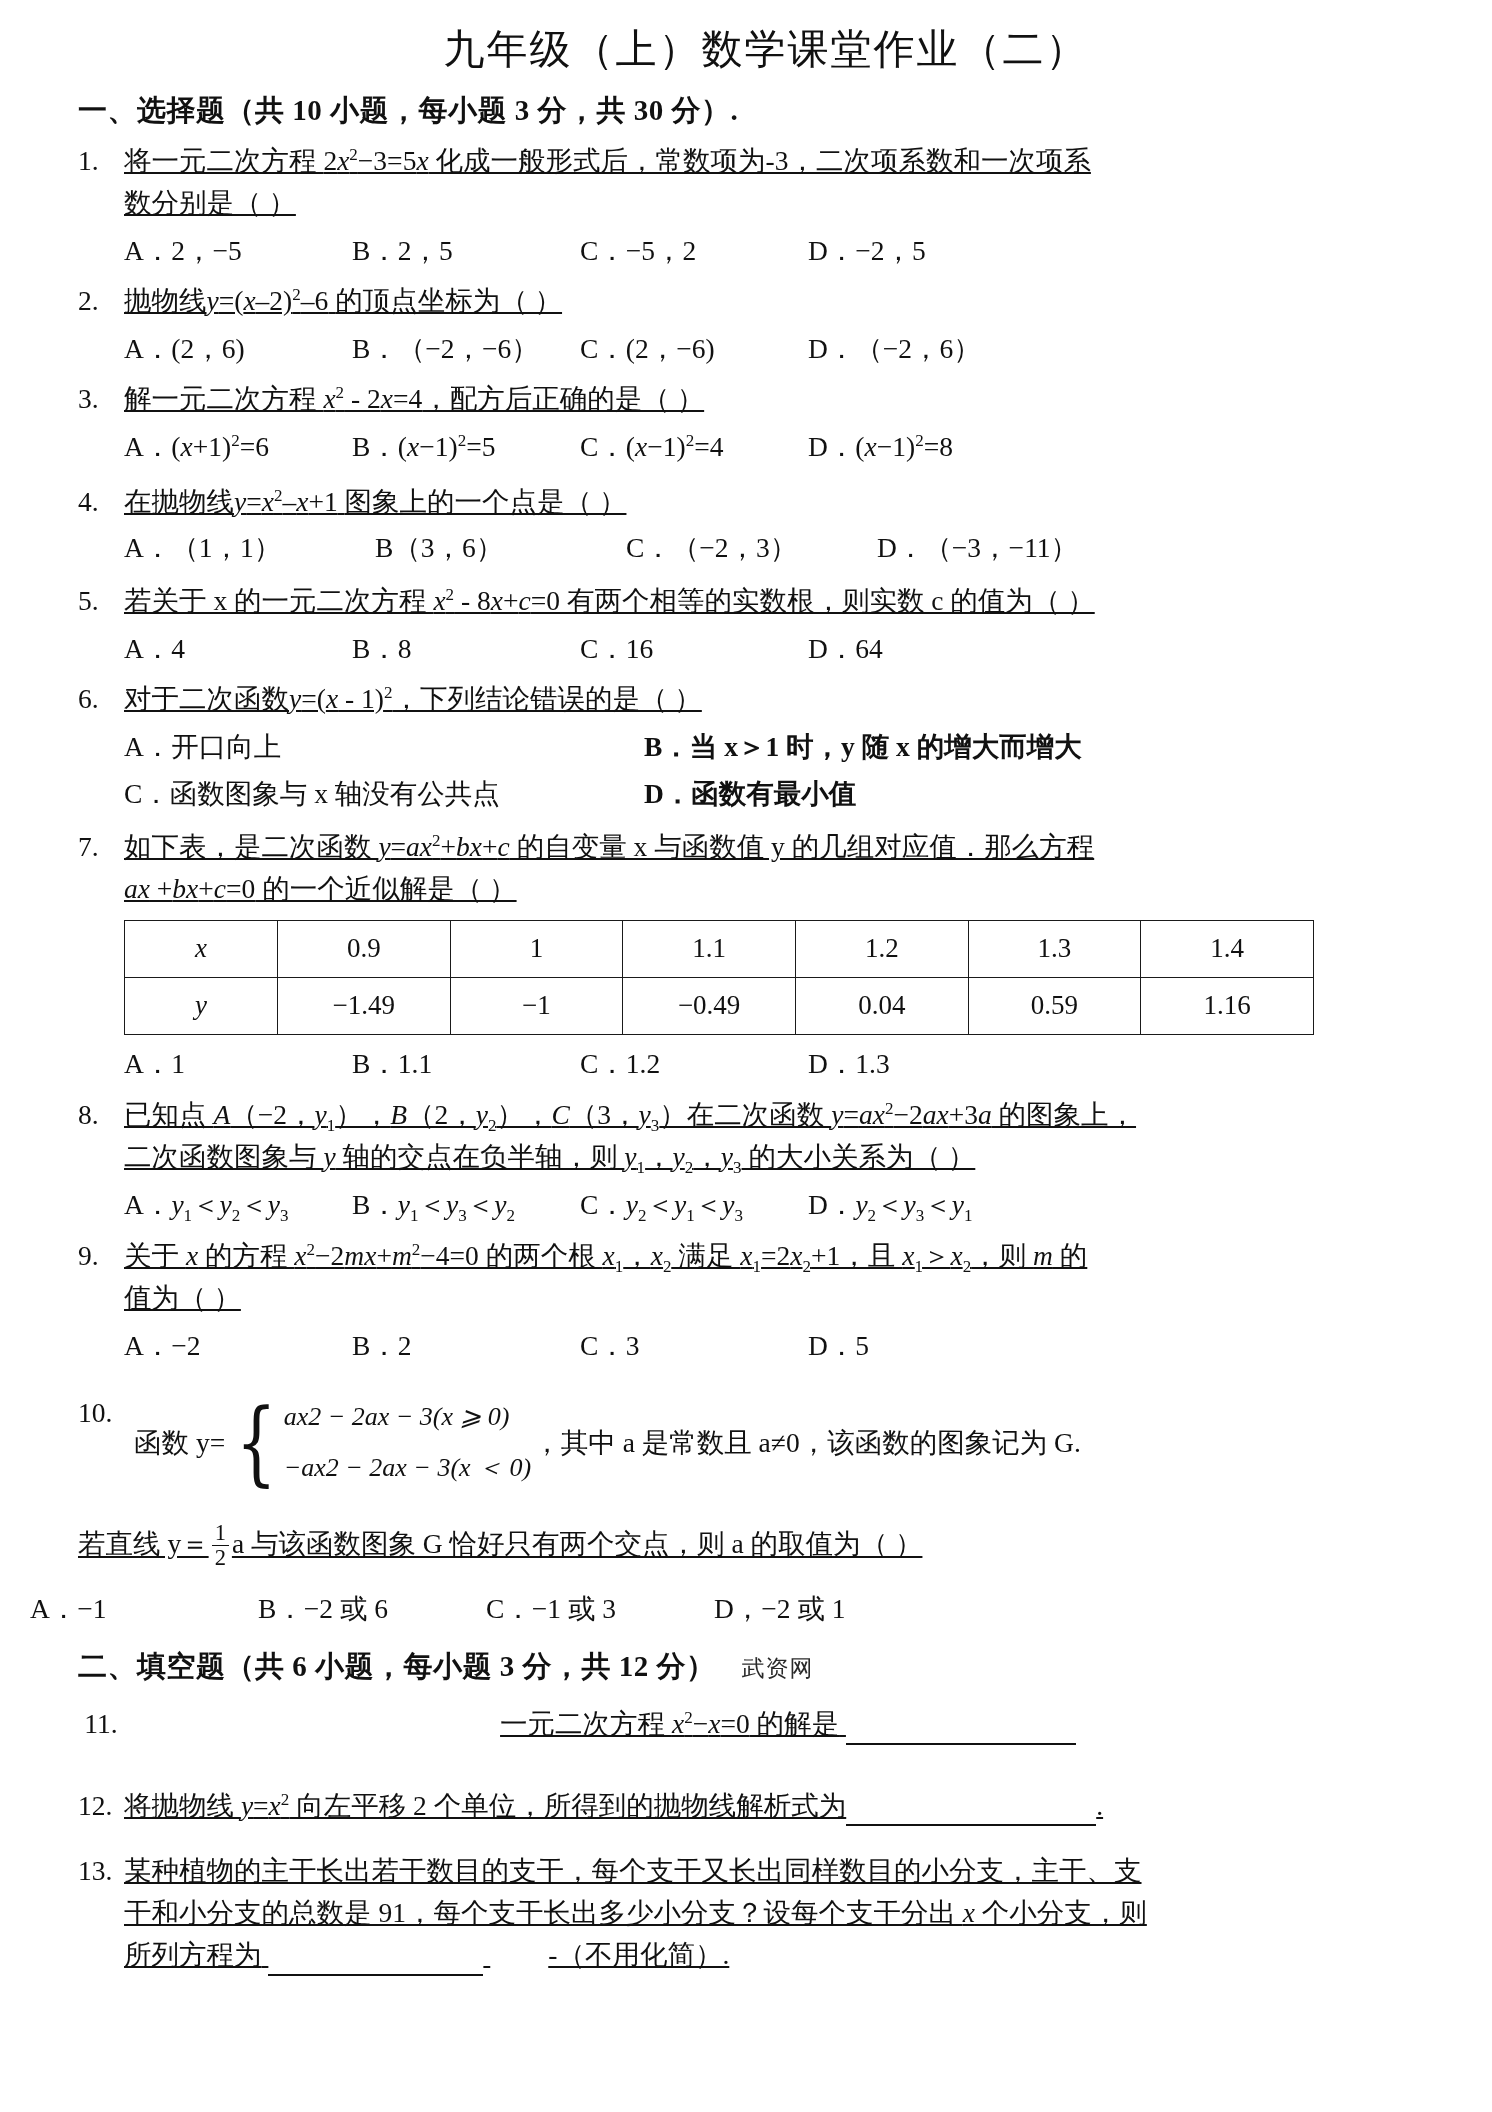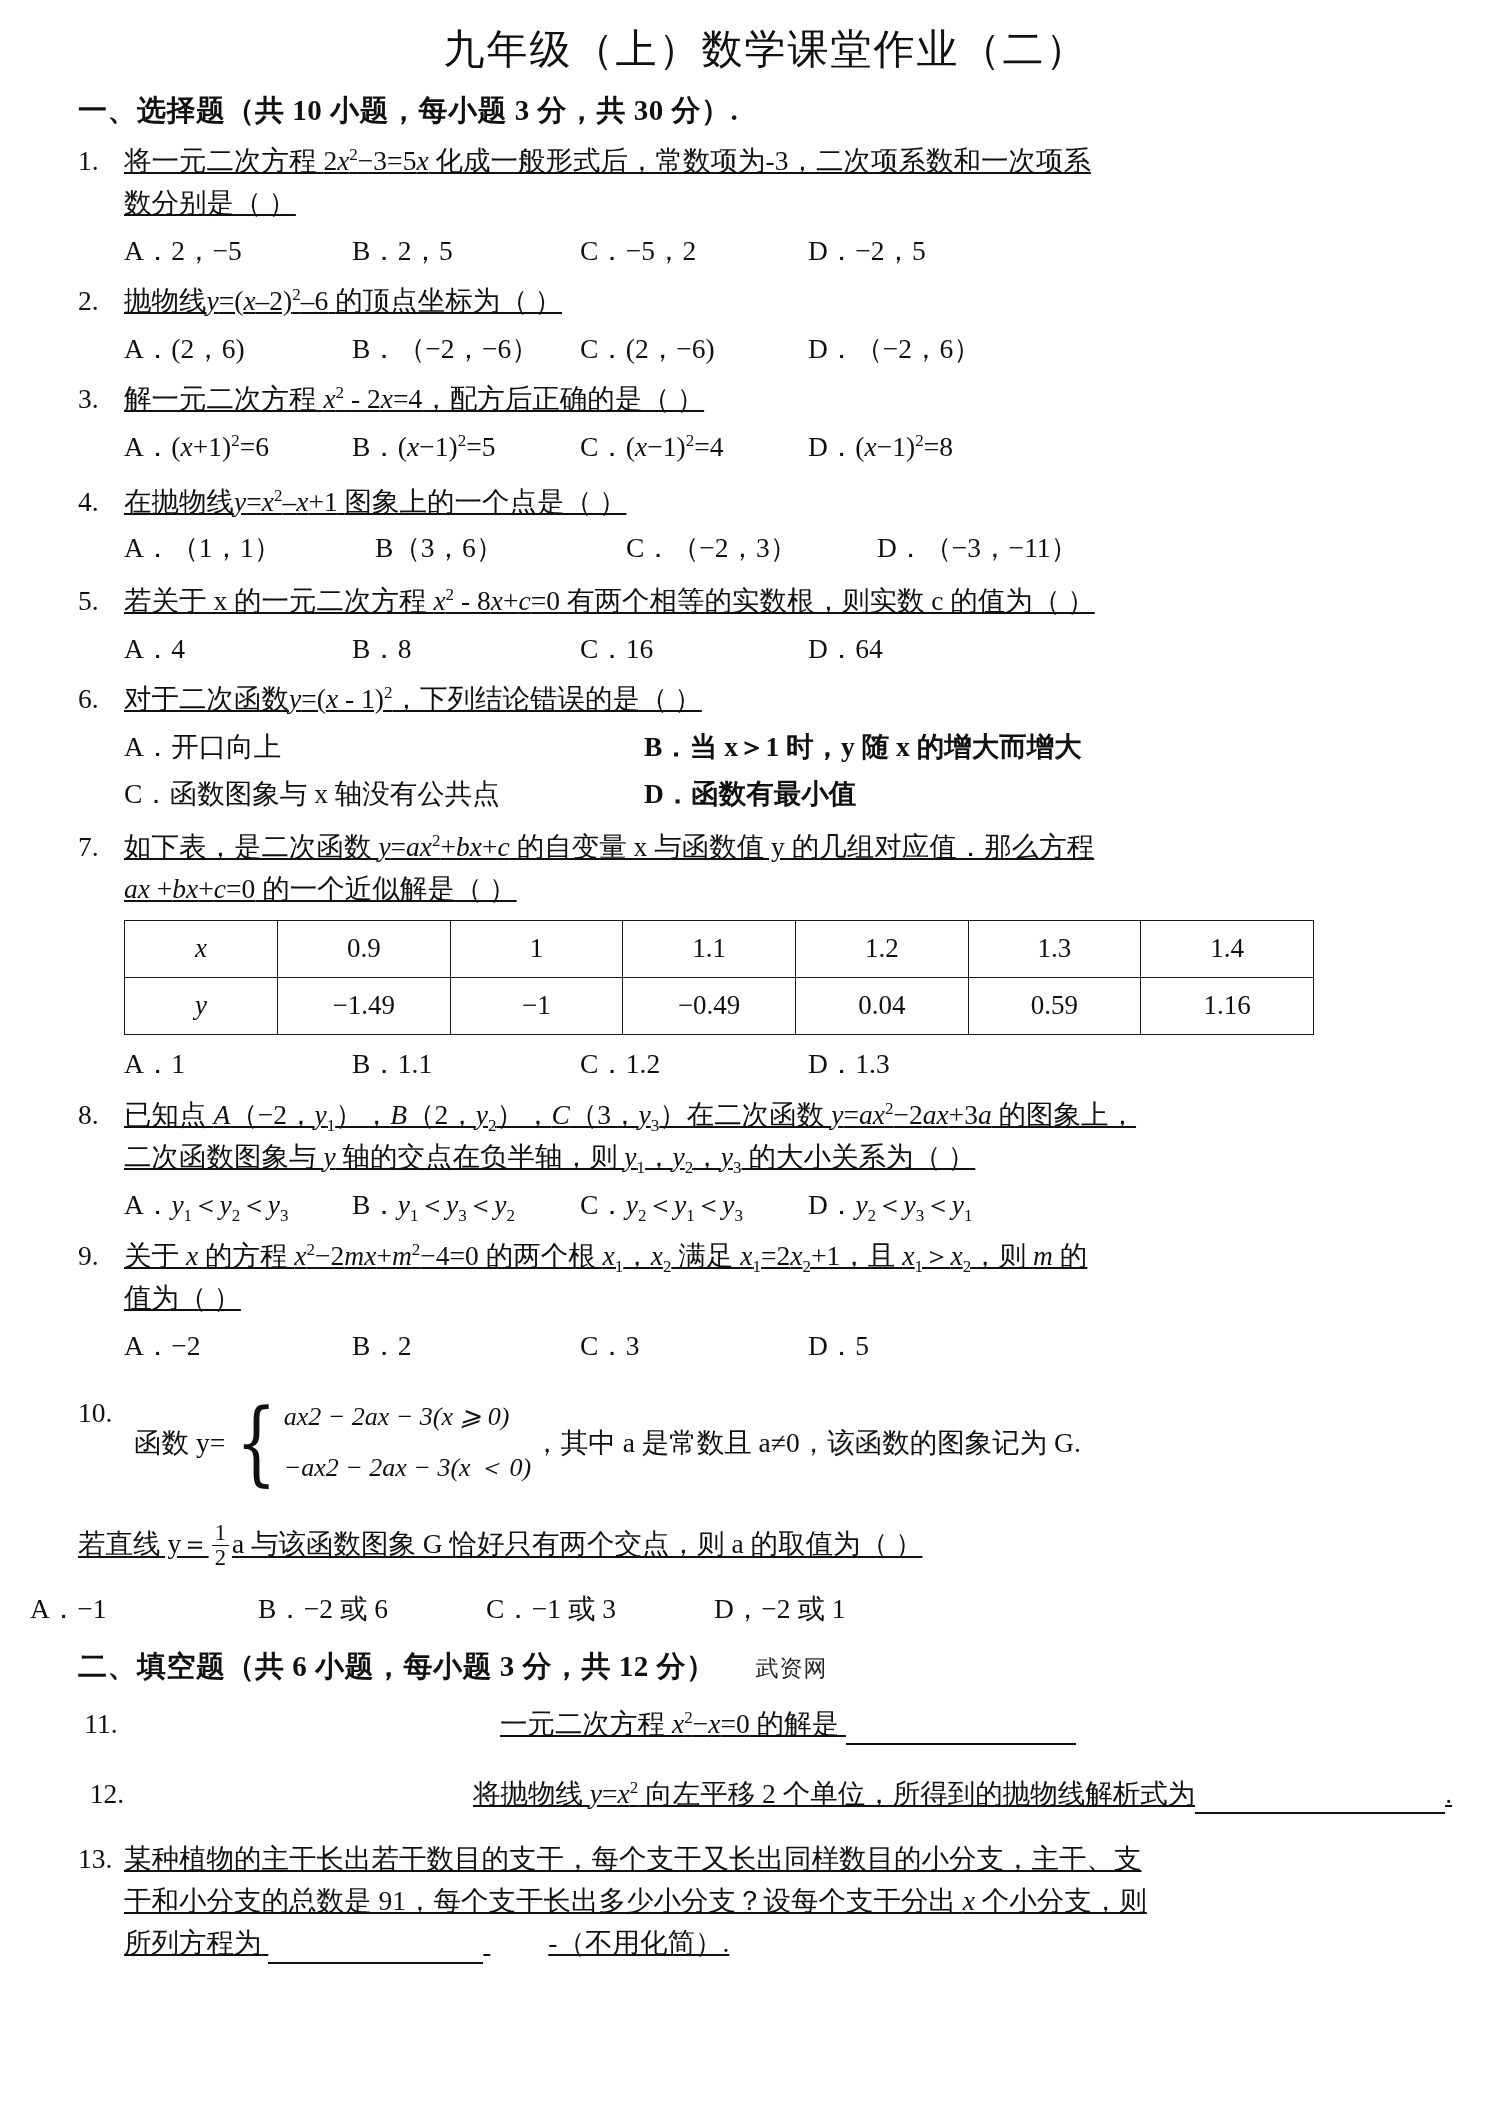--- a/index.html
+++ b/index.html
@@ -37,21 +37,21 @@
   
   .section-head {
     font-size: 29px;
     font-weight: bold;
     margin: 14px 0 4px 78px;
     letter-spacing: 0.5px;
   }
   .watermark {
     font-size: 23px;
     font-weight: normal;
-    margin-left: 40px;
+    margin-left: 26px;
     letter-spacing: 1px;
     color: #2a2a2a;
   }
 
   
   .q {
     position: relative;
     margin: 9px 0 0 0;
     padding-left: 78px;
     padding-right: 40px;
@@ -352,21 +352,21 @@
   </div>
 
   <div class="q" style="margin-top:16px;text-align:center;">
     <span class="num">11.</span>
     <div class="body">
       <span>一元二次方程 </span><span class="nowrap"><i>x</i><sup>2</sup>−<i>x</i>=0</span><span> 的解是</span>
       <span class="blank w1"></span>
     </div>
   </div>
 
-  <div class="q" style="margin-top:28px;text-align:right;">
+  <div class="q" style="margin-top:40px;">
     <span class="num">12.</span>
     <div class="body">
       <span>将抛物线 </span><span class="nowrap"><i>y</i>=<i>x</i><sup>2</sup></span><span> 向左平移 2 个单位，所得到的抛物线解析式为</span><span class="blank w2"></span><span>.</span>
     </div>
   </div>
 
   <div class="q" style="margin-top:24px;">
     <span class="num">13.</span>
     <div class="body">
       <div>某种植物的主干长出若干数目的支干，每个支干又长出同样数目的小分支，主干、支</div>

